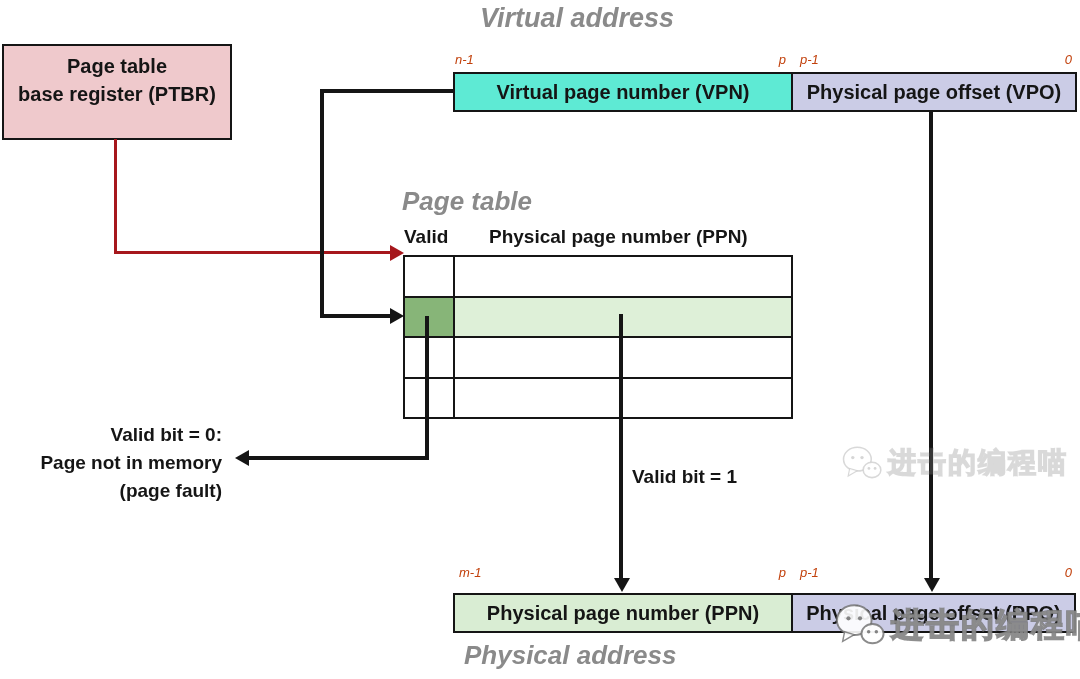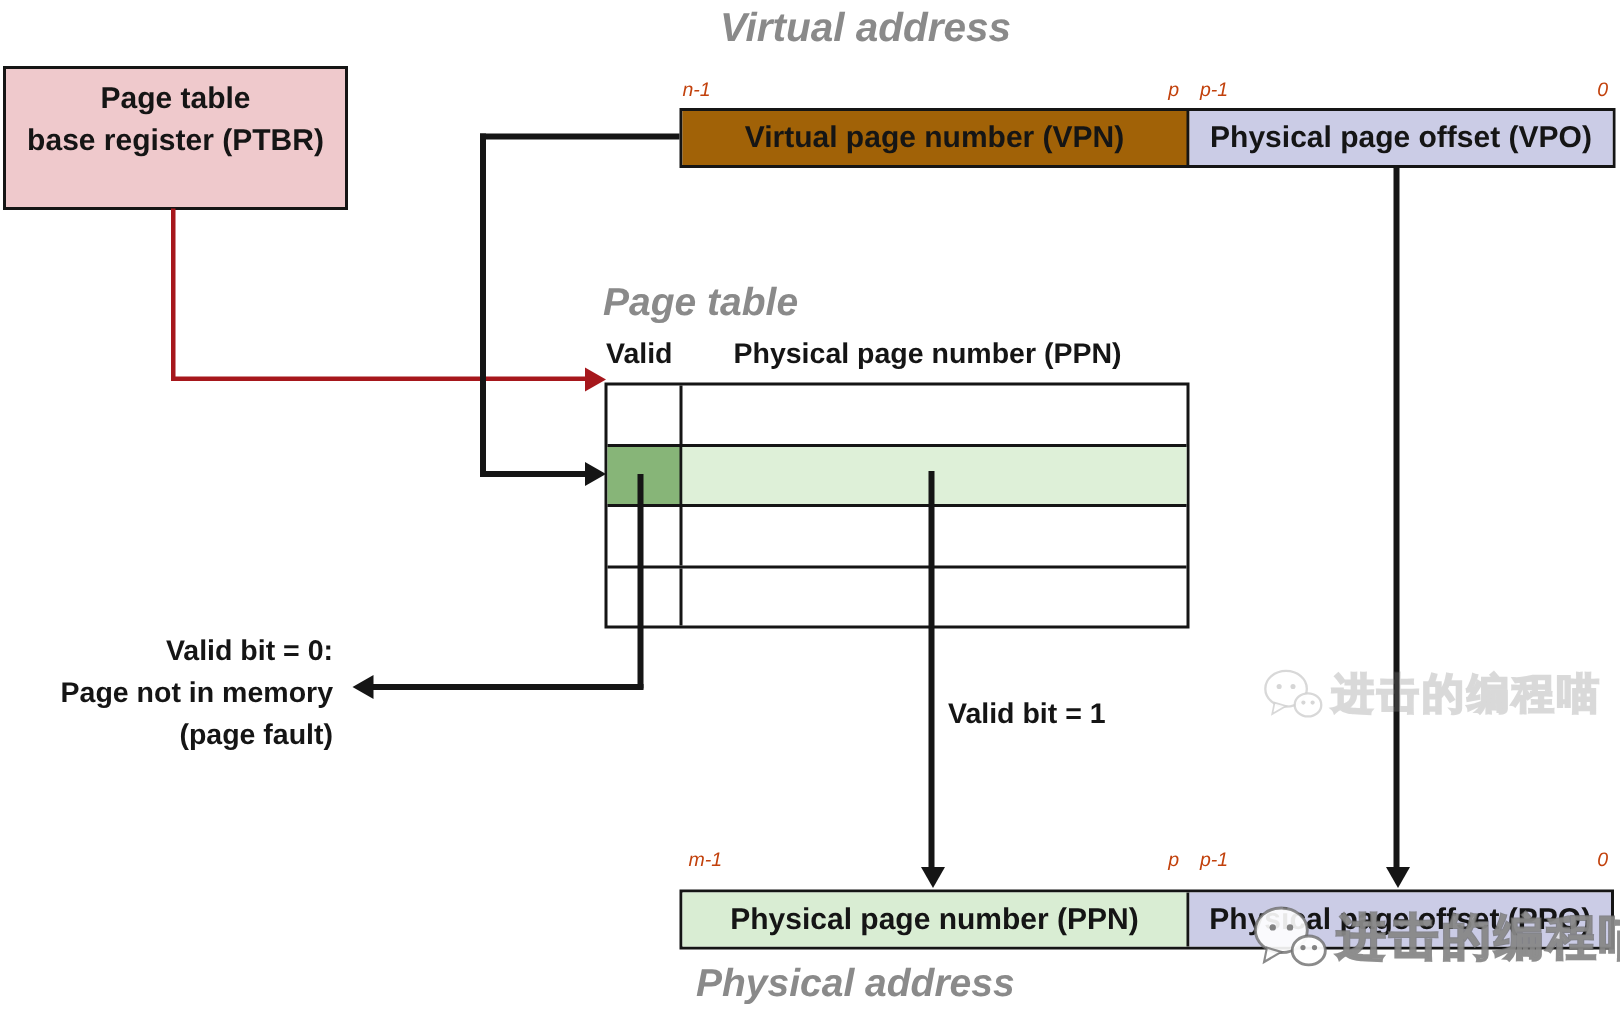--- a/index.html
+++ b/index.html
@@ -10,21 +10,21 @@
   .abs{position:absolute;}
   
   .sec-title{font-style:italic;font-weight:bold;color:#8a8a8a;font-size:27px;white-space:nowrap;}
   
   .bit{font-style:italic;font-weight:normal;font-size:13px;color:#c2410c;white-space:nowrap;}
   
   .bar{display:flex;border:2.5px solid #151515;box-sizing:border-box;}
   .bar .cell{display:flex;align-items:center;justify-content:center;
     font-weight:bold;font-size:20px;white-space:nowrap;box-sizing:border-box;}
   .cell.divide{border-right:2.5px solid #151515;}
-  .vpn-fill{background:#a16207;}
+  .vpn-fill{background:#5eead4;}
   .vpo-fill{background:#cbcce6;}
   .ppn-fill{background:#d9edd3;}
   .ppo-fill{background:#cbcce6;}
   
   .ptbr{background:#efc9cc;border:2.5px solid #151515;box-sizing:border-box;
     text-align:center;font-weight:bold;font-size:20px;line-height:28px;padding-top:6px;}
   
   .ptable{border:2.5px solid #151515;box-sizing:border-box;display:flex;flex-direction:column;background:#fff;}
   .ptable .row{flex:1;display:flex;border-bottom:2.5px solid #151515;box-sizing:border-box;}
   .ptable .row:last-child{border-bottom:none;}

